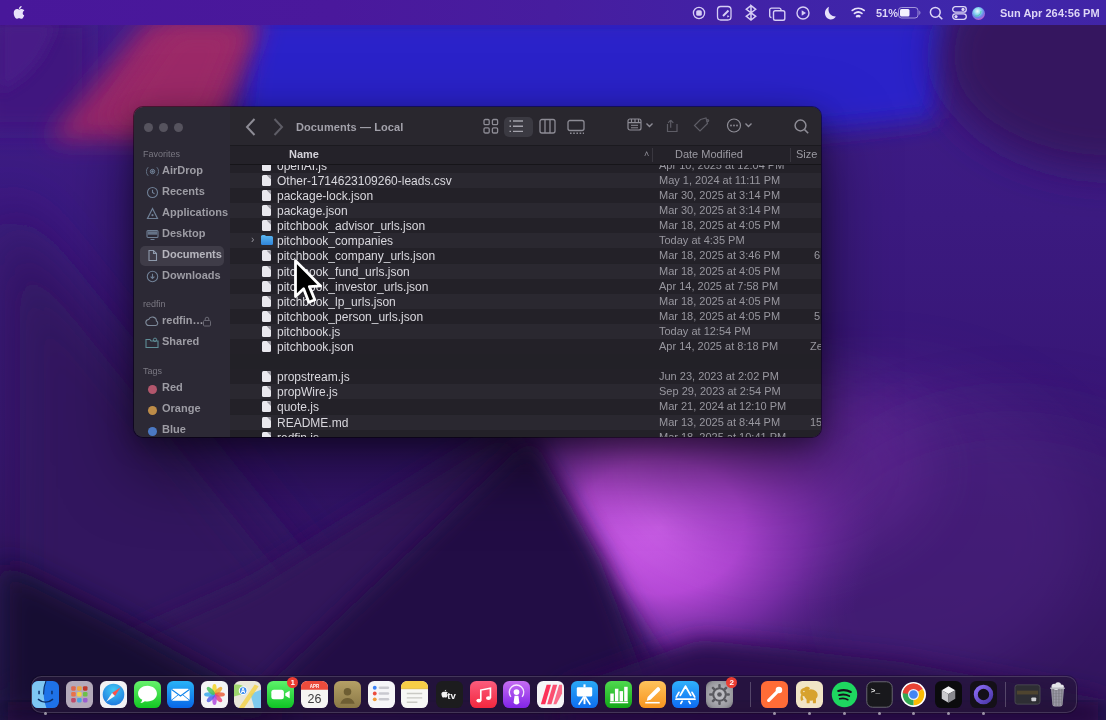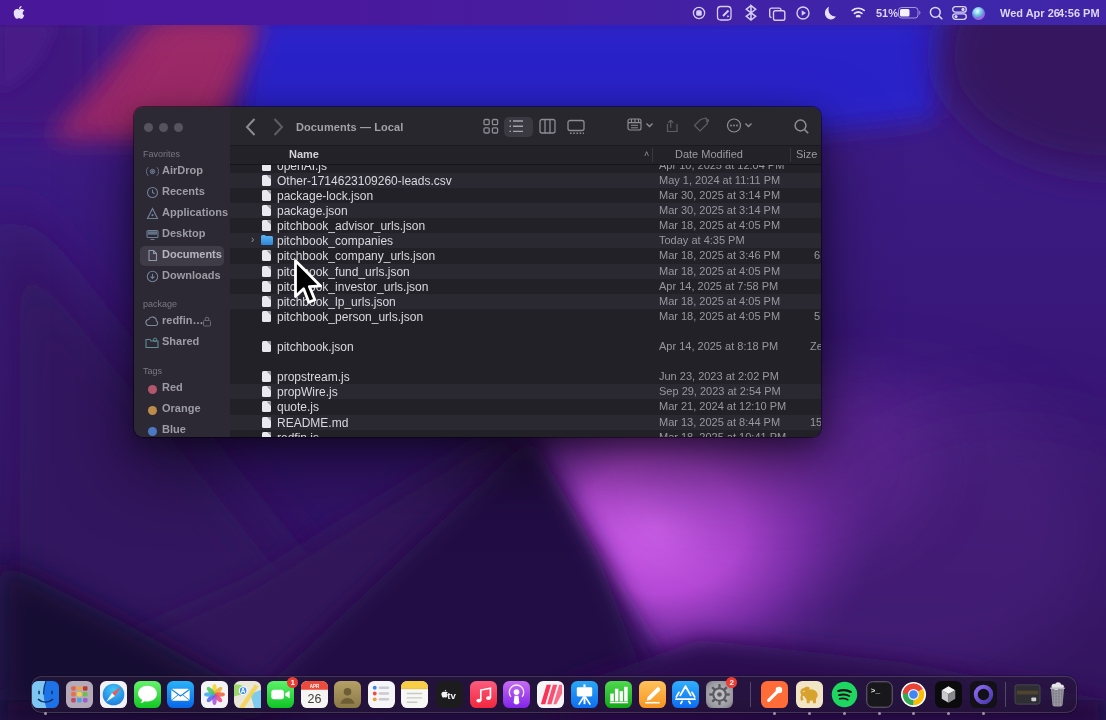--- a/index.html
+++ b/index.html
@@ -156,21 +156,21 @@
           <stop offset=".28" stop-color="#86d4ee"></stop>
         <stop offset=".52" stop-color="#6b82e8"></stop>
           <stop offset=".72" stop-color="#c45ad0"></stop>
         <stop offset=".9" stop-color="#a03ab8"></stop>
           <stop offset="1" stop-color="#6a2f9a"></stop>
       </radialGradient>
     </defs>
     <circle cx="6.5" cy="6.5" r="6.5" fill="url(#siri)"></circle>
     <path d="M3 9a5 5 0 0 0 6-5" stroke="#4ad0a0" stroke-width="1" fill="none" opacity=".8"></path>
   </svg>
-  <span class="mtext" style="left:1000px;">Wed Apr 26</span>
+  <span class="mtext" style="left:1000px;">Sun Apr 26</span>
   <span class="mtext" style="left:1058px;">4:56 PM</span>
 </div>
 
 <div id="win">
   <div id="sidebar">
       <span class="sblabel" style="top:42px">Favorites</span>
 <svg class="abs" style="left:12px;top:58px" width="13" height="13" viewBox="0 0 13 13">
         <g fill="none" stroke="#6f7f95" stroke-width="1">
           <circle cx="6.5" cy="6.5" r="2.2"></circle>
           <path d="M2.2 10.8a6 6 0 0 1 0-8.6M10.8 2.2a6 6 0 0 1 0 8.6" opacity=".8"></path>
@@ -198,21 +198,21 @@
 <svg class="abs" style="left:12px;top:142px" width="13" height="13" viewBox="0 0 13 13">
         <path d="M3 1.5h4.5L10.5 4.5V11.5H3Z" fill="none" stroke="#8e9aac" stroke-width="1.1"></path>
         <path d="M7.5 1.5V4.5H10.5" fill="none" stroke="#8e9aac" stroke-width="1.1"></path>
       </svg>
 <span class="sbitem" style="top:141px;color:#b7b6be">Documents</span>
 <svg class="abs" style="left:12px;top:163px" width="13" height="13" viewBox="0 0 13 13">
         <circle cx="6.5" cy="6.5" r="5.2" fill="none" stroke="#6f7f95" stroke-width="1.1"></circle>
         <path d="M6.5 3.8v4.4M4.6 6.6l1.9 1.9 1.9-1.9" fill="none" stroke="#6f7f95" stroke-width="1.1"></path>
       </svg>
 <span class="sbitem" style="top:162px;color:#9d9ca4">Downloads</span>
-<span class="sblabel" style="top:192px">package</span>
+<span class="sblabel" style="top:192px">redfin</span>
 <svg class="abs" style="left:11px;top:209px" width="15" height="11" viewBox="0 0 15 11">
         <path d="M4 9.5a3 3 0 0 1-.3-6A4 4 0 0 1 11.4 5a2.4 2.4 0 0 1-.6 4.5z" fill="none" stroke="#7e8a9a" stroke-width="1.1"></path>
       </svg>
 <span class="sbitem" style="top:207px">redfin…</span>
 <svg class="abs" style="left:11px;top:230px" width="14" height="12" viewBox="0 0 14 12">
         <path d="M1 2.5h4l1 1.5h7v6.5H1Z" fill="none" stroke="#5f8d96" stroke-width="1.1"></path>
         <circle cx="10" cy="2.8" r="1.7" fill="none" stroke="#5f8d96" stroke-width="1"></circle>
       </svg>
 <span class="sbitem" style="top:228px">Shared</span>
 <svg class="abs" style="left:68px;top:209px" width="10" height="11" viewBox="0 0 10 11">
@@ -348,20 +348,25 @@
         <div class="fico"></div>
         <span class="fname">pitchbook_lp_urls.json</span>
         <span class="fdate">Mar 18, 2025 at 4:05 PM</span>
       </div>
 <div class="row rd" style="top:143.8px">
         <div class="fico"></div>
         <span class="fname">pitchbook_person_urls.json</span>
         <span class="fdate">Mar 18, 2025 at 4:05 PM</span>
         <span class="fsize" style="left:584px">5</span>
       </div>
+<div class="row rl" style="top:158.9px">
+        <div class="fico"></div>
+        <span class="fname">pitchbook.js</span>
+        <span class="fdate">Today at 12:54 PM</span>
+      </div>
 <div class="row rd" style="top:174.0px">
         <div class="fico"></div>
         <span class="fname">pitchbook.json</span>
         <span class="fdate">Apr 14, 2025 at 8:18 PM</span>
         <span class="fsize" style="left:580px">Ze</span>
       </div>
 <div class="row rd" style="top:204.2px">
         <div class="fico"></div>
         <span class="fname">propstream.js</span>
         <span class="fdate">Jun 23, 2023 at 2:02 PM</span>

